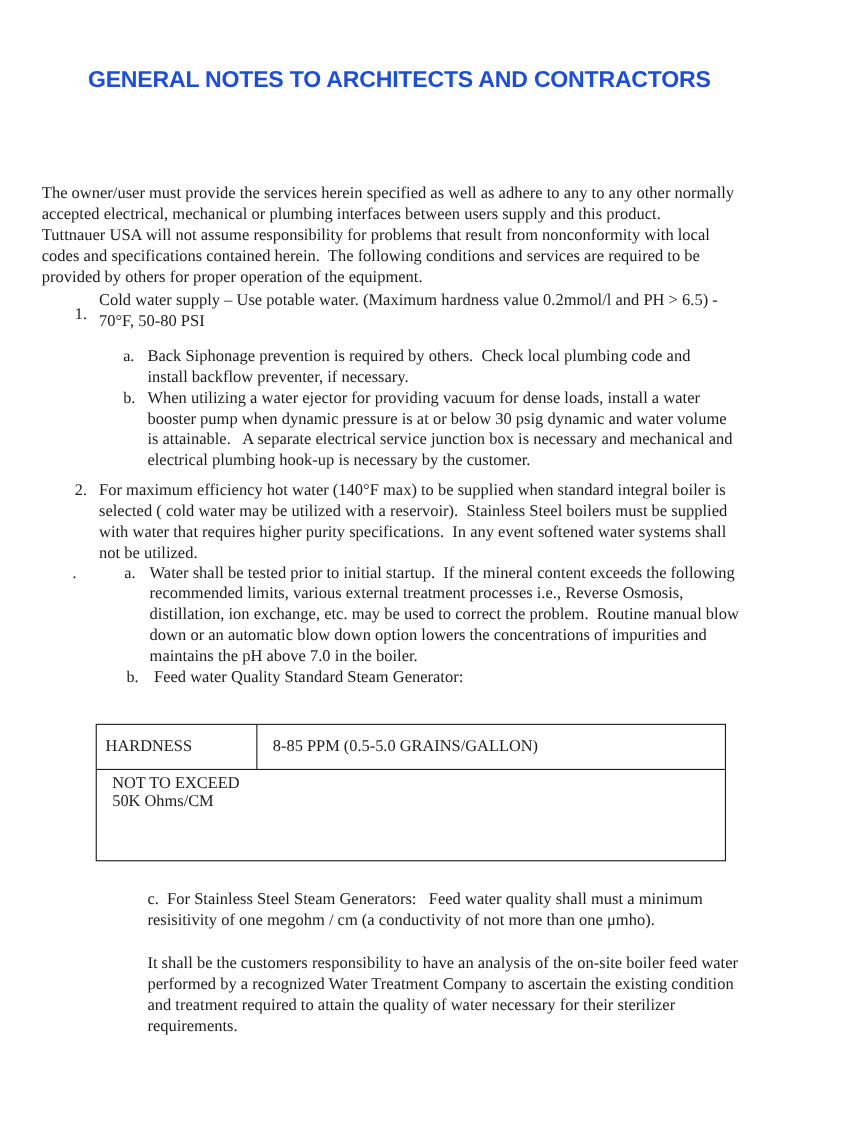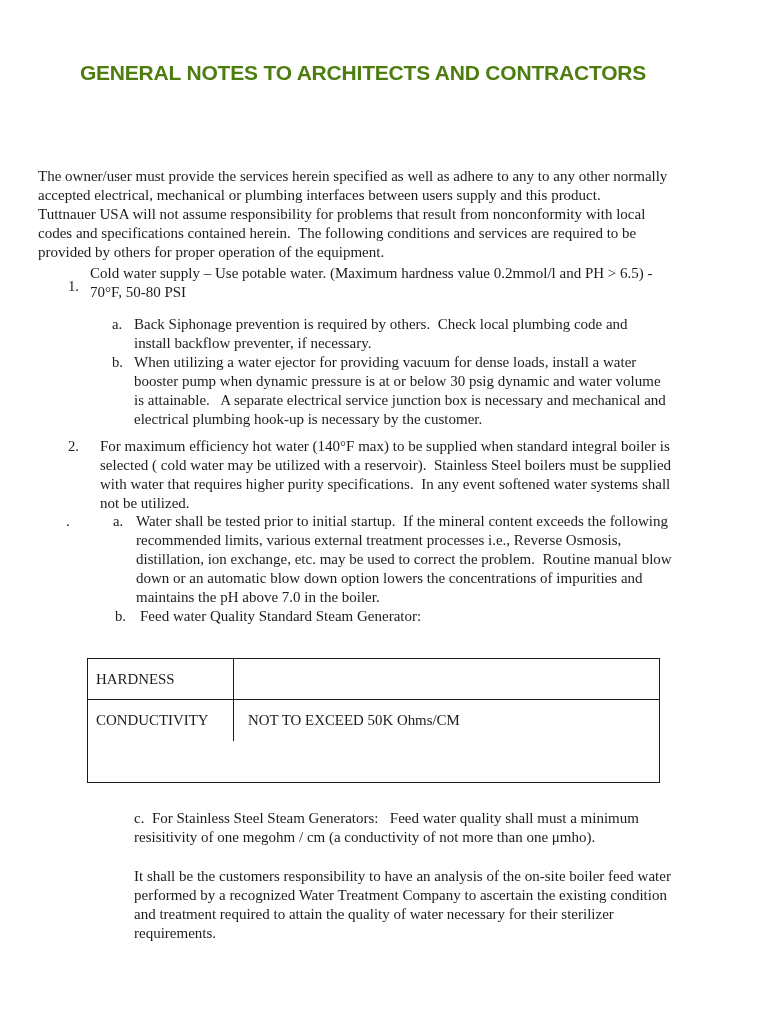--- a/index.html
+++ b/index.html
@@ -12,21 +12,21 @@
     color: #1c1c1c;
   }
   .abs { position: absolute; }
   .doc-title {
     top: 61px; left: 0; width: 726px;
     text-align: center;
     font-family: "Liberation Sans", "DejaVu Sans", sans-serif;
     font-weight: bold;
     font-size: 21px;
     letter-spacing: -0.2px;
-    color: #4d7c0f;
+    color: #1d4ed8;
     white-space: pre;
   }
   .lines {
     font-size: 15px;
     line-height: 19px;
     white-space: pre;
     color: #1c1c1c;
   }
   .marker {
     font-size: 14.7px;
@@ -76,43 +76,43 @@
 <div class="abs lines" style="left:134px; top:315px;">Back Siphonage prevention is required by others.  Check local plumbing code and
 install backflow preventer, if necessary.</div>
 
 <div class="abs marker" style="left:112px; top:353px;">b.</div>
 <div class="abs lines" style="left:134px; top:353px;">When utilizing a water ejector for providing vacuum for dense loads, install a water
 booster pump when dynamic pressure is at or below 30 psig dynamic and water volume
 is attainable.   A separate electrical service junction box is necessary and mechanical and
 electrical plumbing hook-up is necessary by the customer.</div>
 
 <div class="abs marker" style="left:68px; top:437px;">2.</div>
-<div class="abs lines" style="left:100px; top:437px;">For maximum efficiency hot water (140°F max) to be supplied when standard integral boiler is
+<div class="abs lines" style="left:90px; top:437px;">For maximum efficiency hot water (140°F max) to be supplied when standard integral boiler is
 selected ( cold water may be utilized with a reservoir).  Stainless Steel boilers must be supplied
 with water that requires higher purity specifications.  In any event softened water systems shall
 not be utilized.</div>
 
 <div class="abs marker" style="left:66px; top:512px;">.</div>
 
 <div class="abs marker" style="left:113px; top:512px;">a.</div>
 <div class="abs lines" style="left:136px; top:512px;">Water shall be tested prior to initial startup.  If the mineral content exceeds the following
 recommended limits, various external treatment processes i.e., Reverse Osmosis,
 distillation, ion exchange, etc. may be used to correct the problem.  Routine manual blow
 down or an automatic blow down option lowers the concentrations of impurities and
 maintains the pH above 7.0 in the boiler.</div>
 
 <div class="abs marker" style="left:115px; top:607px;">b.</div>
 <div class="abs lines" style="left:140px; top:607px;font-family:Liberation Serif, serif;">Feed water Quality Standard Steam Generator:</div>
 
 <div class="abs spec-table">
   <div class="spec-row">
     <div class="spec-cell label">HARDNESS</div>
+    <div class="spec-cell value">8-85 PPM (0.5-5.0 GRAINS/GALLON)</div>
   </div>
   <div class="spec-row">
-    <div class="spec-cell label">CONDUCTIVITY</div>
     <div class="spec-cell value">NOT TO EXCEED 50K Ohms/CM</div>
   </div>
 </div>
 
 <div class="abs lines" style="left:134px; top:809px;">c.  For Stainless Steel Steam Generators:   Feed water quality shall must a minimum
 resisitivity of one megohm / cm (a conductivity of not more than one μmho).</div>
 
 <div class="abs lines" style="left:134px; top:867px;">It shall be the customers responsibility to have an analysis of the on-site boiler feed water
 performed by a recognized Water Treatment Company to ascertain the existing condition
 and treatment required to attain the quality of water necessary for their sterilizer

